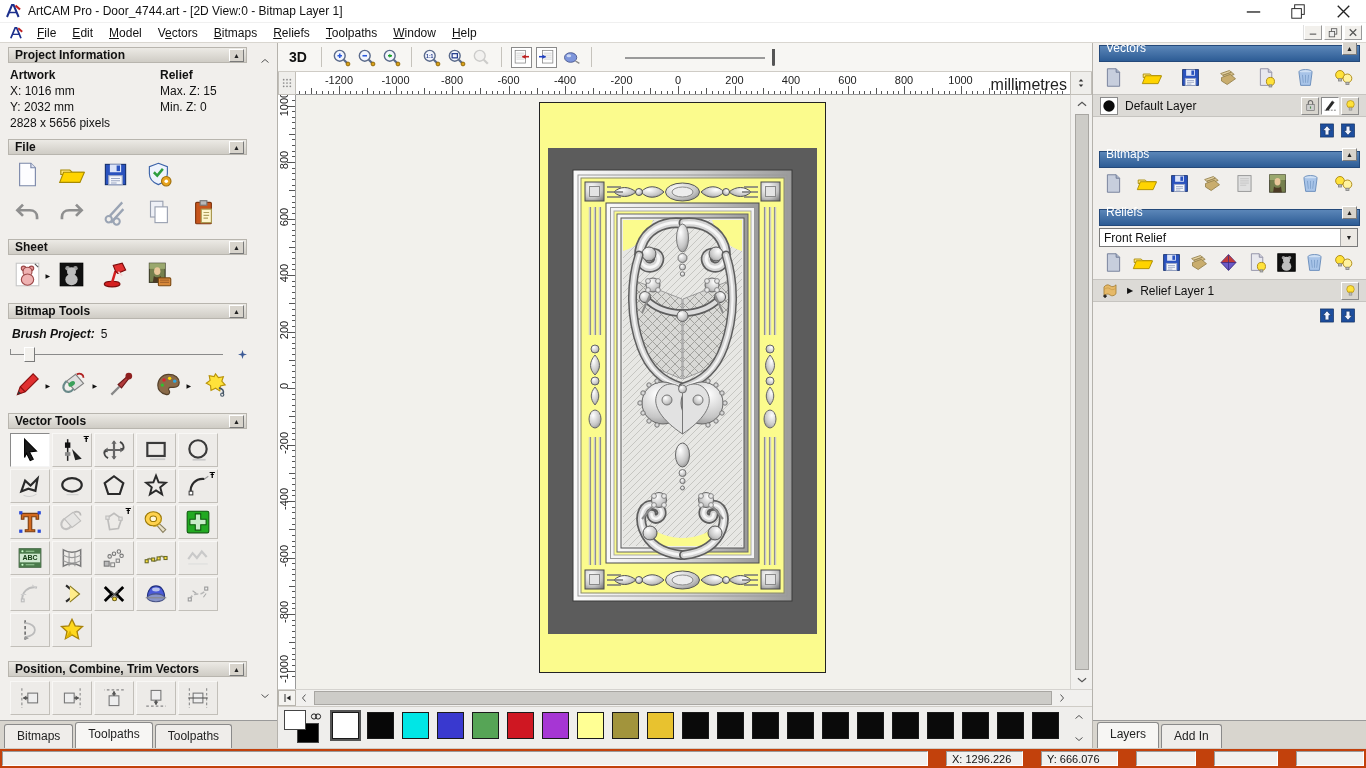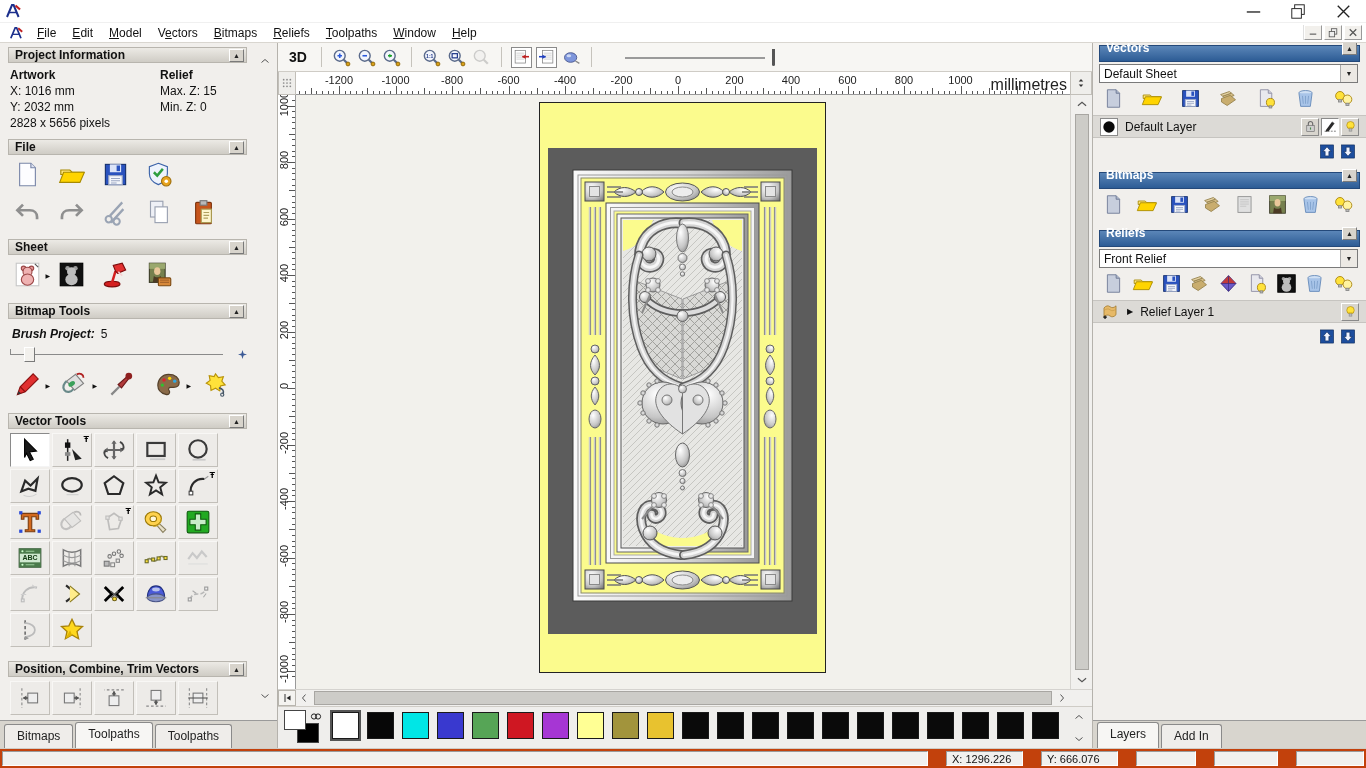--- a/index.html
+++ b/index.html
@@ -88,21 +88,21 @@
 .chip .pri{position:absolute;left:0;top:0;width:22px;height:20px;border:1px solid #444;background:#fff;z-index:2}
 .chip .sec{position:absolute;left:13px;top:13px;width:22px;height:20px;border:1px solid #444;background:#000}
 .chip .link{position:absolute;left:26px;top:2px;width:12px;height:9px}
 #swatches{position:absolute;left:54px;top:5px;right:26px;display:flex;gap:8px}
 .swatch{width:27px;height:27px;border:1px solid #1a1a1a}
 .swatch.selected{outline:2px solid #555;outline-offset:0}
 .pal-scroll{position:absolute;right:4px;top:4px;width:16px;height:34px;display:flex;flex-direction:column;justify-content:space-between}
 .pal-scroll .icon{width:14px;height:12px}
 
 #rightpanel{position:absolute;right:0;top:43px;bottom:20px;width:274px;background:#f1efec;border-left:1px solid #b5b2ac;overflow:hidden}
-.bluehead{display:flex;align-items:center;height:17px;margin:0 6px;padding:0 2px 11px 6px;background:linear-gradient(#5b86b8,#2d5c95);color:#fff;font-weight:bold;border:1px solid #24497a}
+.bluehead{display:flex;align-items:center;height:17px;margin:0 6px;padding:0 2px 11px 6px;background:linear-gradient(#5b86b8,#2d5c95);color:#fff;font-weight:normal;border:1px solid #24497a}
 .bluehead .colbtn{height:13px}
 .combo{height:19px;margin:2px 8px 0 6px;background:#fff;border:1px solid #7a7a7a;display:flex;align-items:center;padding-left:4px}
 .combo .cbtn{margin-left:auto;width:17px;height:17px;background:#ece9e4;border-left:1px solid #aaa;text-align:center;font-size:7px;line-height:17px;color:#222}
 .ricon-row{display:flex;justify-content:space-between;align-items:center;padding:5px 12px 3px 10px}
 .ricon-row .icon{width:21px;height:21px}
 .layerrow{height:23px;margin:3px 0;background:#dcdad6;border-top:1px solid #c6c4c0;border-bottom:1px solid #c6c4c0;display:flex;align-items:center;gap:7px;padding:0 7px}
 .layerrow .swbox{width:18px;height:18px;background:#fff;border:1px solid #8a8a8a;display:flex;align-items:center;justify-content:center}
 .layerrow .swbox .icon,.layerrow>.icon{width:16px;height:16px}
 .layerrow .lbl{flex:0 1 auto}
 .layerrow .spacer{flex:1}
@@ -122,20 +122,21 @@
 <div id="app">
 
 <div class="titlebar">
   <span class="applogo icon">
         <svg viewBox="0 0 16 16">
           <path d="M1.5 14L6.5 2h1.6l5 12" fill="none" stroke="#1c2f8c" stroke-width="2"></path>
           <path d="M3.5 9.5h8" stroke="#1c2f8c" stroke-width="1.5"></path>
           <path d="M10 2.5l4.5 4" stroke="#c02020" stroke-width="2.2"></path>
         </svg>
       </span>
+  <span>ArtCAM Pro - Door_4744.art - [2D View:0 - Bitmap Layer 1]</span>
   <span class="wbtns">
         <span class="icon">
           <svg viewBox="0 0 24 24" xmlns="http://www.w3.org/2000/svg">
             <path d="M5 12.5h14" stroke="#222" stroke-width="1.4"></path>
           </svg>
         </span>
         <span class="icon">
           <svg viewBox="0 0 24 24" xmlns="http://www.w3.org/2000/svg">
             <rect x="8" y="5" width="10" height="10" fill="#fff" stroke="#222"></rect>
             <rect x="5" y="9" width="10" height="10" fill="#fff" stroke="#222"></rect>
@@ -1306,24 +1307,20 @@
         </div>
   </div>
 </div>
 
 <div id="rightpanel">
   <div style="height:2px"></div>
   <div class="bluehead">
     <span>Vectors</span>
     <span class="colbtn">▲</span>
   </div>
-  <div class="combo">
-    <span>Default Sheet</span>
-    <span class="cbtn">▼</span>
-  </div>
   <div class="ricon-row">
         <span class="icon">
           <svg viewBox="0 0 24 24" xmlns="http://www.w3.org/2000/svg">
             <path d="M5 2h10l4 4v16H5z" fill="#c7cedd" stroke="#6d7894"></path>
             <path d="M15 2v4h4" fill="#aab3c8" stroke="#6d7894"></path>
           </svg>
         </span>
         <span class="icon">
           <svg viewBox="0 0 24 24" xmlns="http://www.w3.org/2000/svg">
             <path d="M2.5 8h8l2 2h10v2h-20z" fill="#ffe680" stroke="#a88a00"></path>

